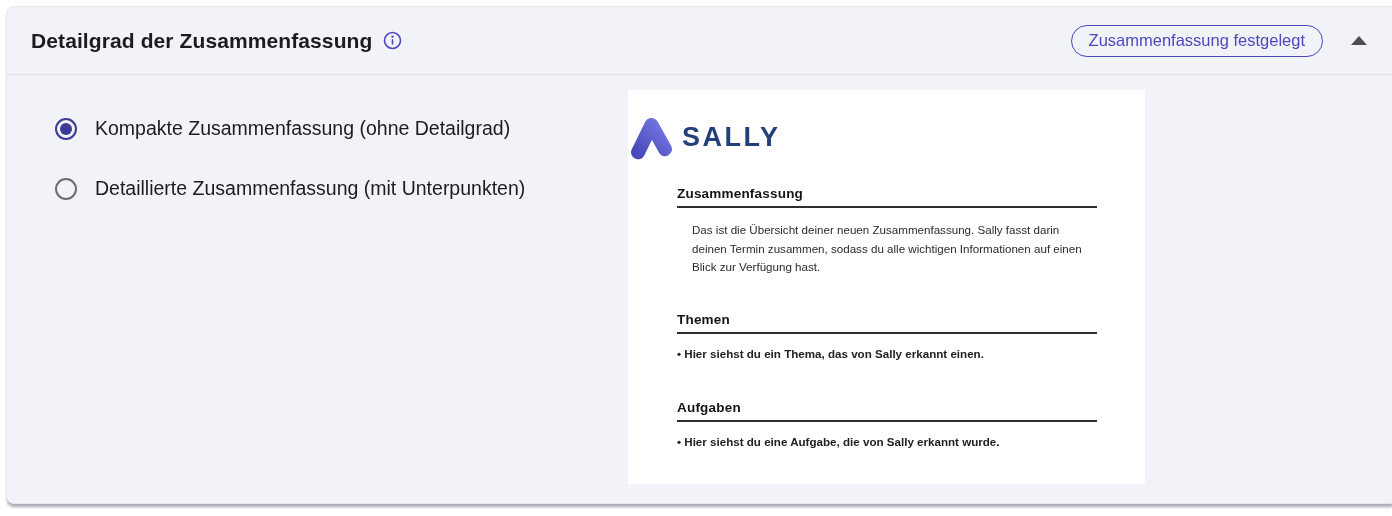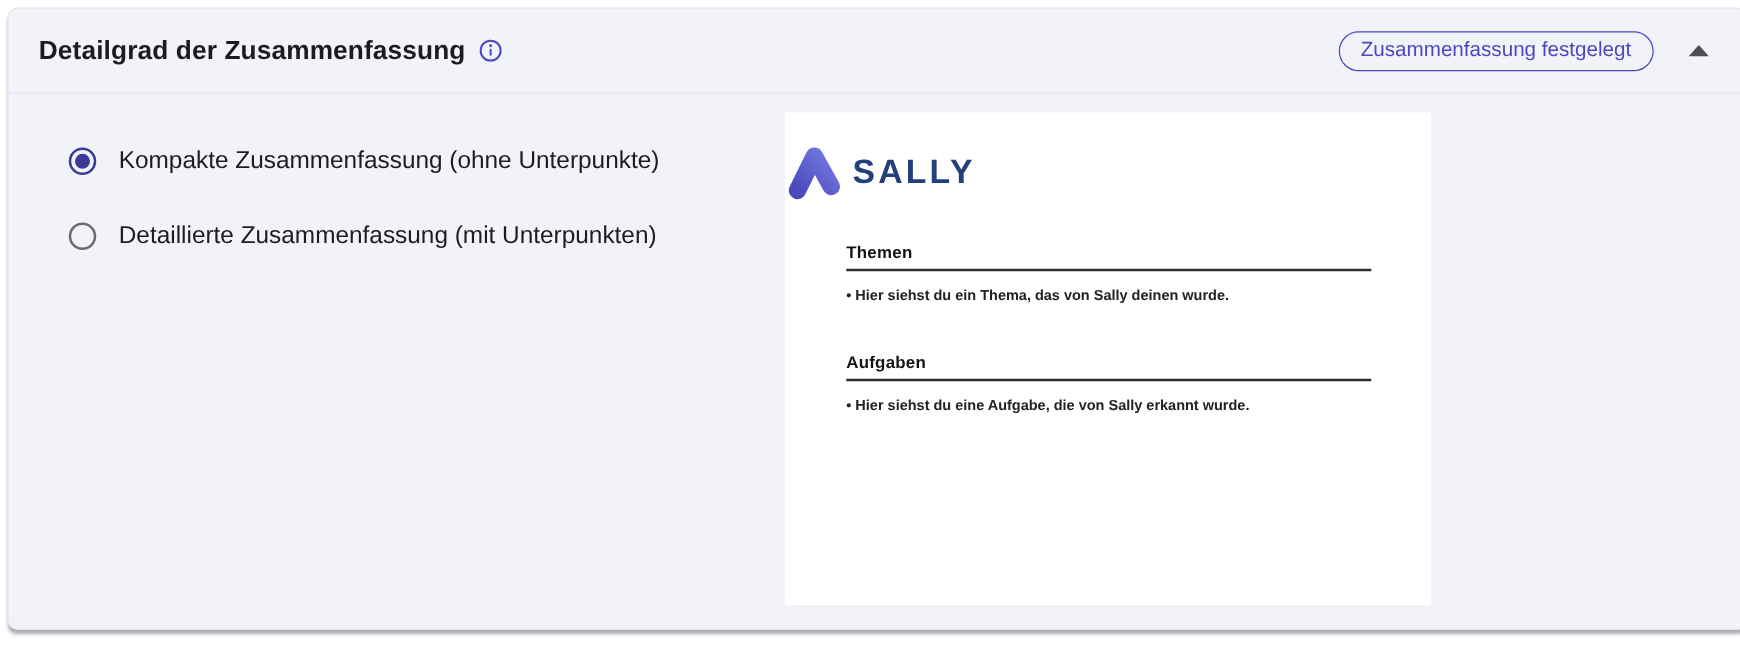--- a/index.html
+++ b/index.html
@@ -166,21 +166,21 @@
     </button>
   </div>
 
   <div class="panel-content">
 
     <div class="options">
       <div class="option-row" role="radio" aria-checked="true">
         <span class="radio-outer selected">
           <span class="radio-dot"></span>
         </span>
-        <span class="option-label">Kompakte Zusammenfassung (ohne Unterpunkte)</span>
+        <span class="option-label">Kompakte Zusammenfassung (ohne Detailgrad)</span>
       </div>
       <div class="option-row" role="radio" aria-checked="false">
         <span class="radio-outer"></span>
         <span class="option-label">Detaillierte Zusammenfassung (mit Unterpunkten)</span>
       </div>
     </div>
 
     <div class="preview-card">
 
       <div class="logo-row">
@@ -191,26 +191,32 @@
               <stop offset="1" stop-color="#7478e2"></stop>
             </linearGradient>
           </defs>
           <path d="M 20 83 L 50 22 L 80 76" fill="none" stroke="url(#sallyGrad)" stroke-width="31" stroke-linecap="round" stroke-linejoin="round"></path>
         </svg>
         <span class="brand-name">SALLY</span>
       </div>
 
       <div class="doc">
 
+        <div class="doc-section">
+          <div class="doc-heading-wrap">
+            <span class="doc-heading">Zusammenfassung</span>
+          </div>
+          <p class="doc-paragraph">Das ist die Übersicht deiner neuen Zusammenfassung. Sally fasst darin deinen Termin zusammen, sodass du alle wichtigen Informationen auf einen Blick zur Verfügung hast.</p>
+        </div>
 
         <div class="doc-section gap-lg">
           <div class="doc-heading-wrap">
             <span class="doc-heading">Themen</span>
           </div>
-          <p class="doc-bullet">• Hier siehst du ein Thema, das von Sally deinen wurde.</p>
+          <p class="doc-bullet">• Hier siehst du ein Thema, das von Sally erkannt einen.</p>
         </div>
 
         <div class="doc-section gap-xl">
           <div class="doc-heading-wrap">
             <span class="doc-heading">Aufgaben</span>
           </div>
           <p class="doc-bullet">• Hier siehst du eine Aufgabe, die von Sally erkannt wurde.</p>
         </div>
 
       </div>

